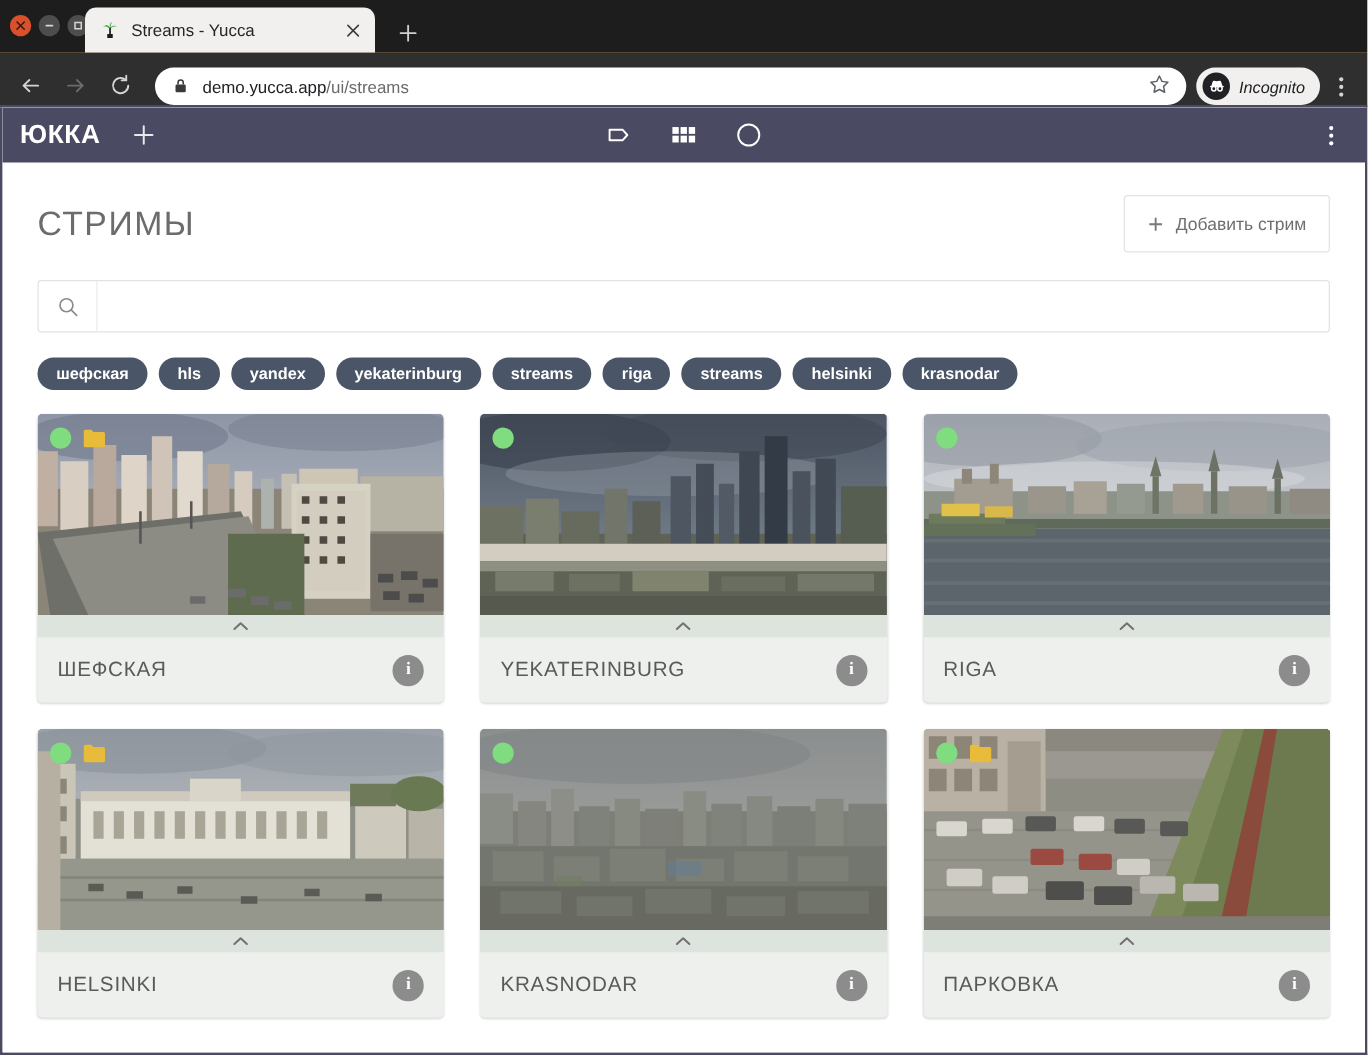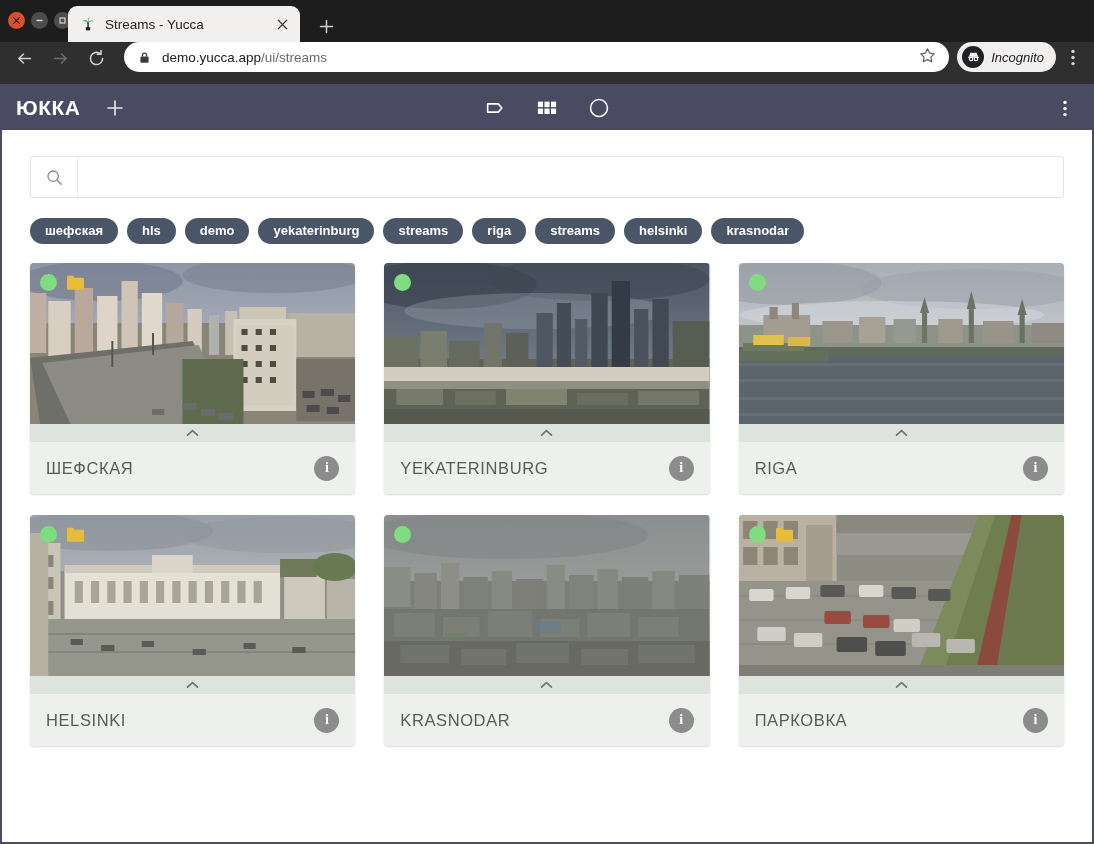--- a/index.html
+++ b/index.html
@@ -44,21 +44,21 @@
     border-radius: 50%; color: #3c3c3c;
   }
   .newtab {
     position: absolute; left: 312px; top: 12px;
     width: 28px; height: 28px; display: flex; align-items: center; justify-content: center;
     color: #cfcfcf;
   }
 
   .toolbar {
     height: 44px; background: #2f2f2f;
-    display: flex; align-items: flex-start; padding: 0 8px;
+    display: flex; align-items: flex-end; padding: 0 8px;
     border-bottom: 2px solid #4a4a63;
   }
   .tb-icon {
     width: 32px; height: 32px; flex: 0 0 32px;
     display: flex; align-items: center; justify-content: center;
     color: #d4d4d4; margin-right: 4px;
   }
   .tb-icon.disabled { color: #6b6b6b; }
   .omnibox {
     flex: 1; height: 30px; background: #fff; border-radius: 15px;
@@ -325,35 +325,42 @@
               <circle cx="2" cy="2.4" r="1.7" fill="currentColor"></circle>
               <circle cx="2" cy="8.5" r="1.7" fill="currentColor"></circle>
               <circle cx="2" cy="14.6" r="1.7" fill="currentColor"></circle>
             </svg>
         </div>
       </div>
     </div>
 
     <div class="content">
 
+      <div class="title-row">
+        <h1 class="page-title">СТРИМЫ</h1>
+        <div class="add-btn">
+          <span class="plus">+</span>
+          <span>Добавить стрим</span>
+        </div>
+      </div>
 
       <div class="search-bar">
         <span class="search-icon-wrap">
           <svg width="17" height="17" viewBox="0 0 18 18">
             <circle cx="7.6" cy="7.6" r="5.5" fill="none" stroke="currentColor" stroke-width="1.4"></circle>
             <path d="M11.6 11.6 L16.2 16.2" stroke="currentColor" stroke-width="1.4" stroke-linecap="round"></path>
           </svg>
         </span>
         <input class="search-input" type="text" value="" placeholder="" style="">
       </div>
 
       <div class="chips">
         <span class="chip">шефская</span>
         <span class="chip">hls</span>
-        <span class="chip">demo</span>
+        <span class="chip">yandex</span>
         <span class="chip">yekaterinburg</span>
         <span class="chip">streams</span>
         <span class="chip">riga</span>
         <span class="chip">streams</span>
         <span class="chip">helsinki</span>
         <span class="chip">krasnodar</span>
       </div>
 
       <div class="grid">
 

